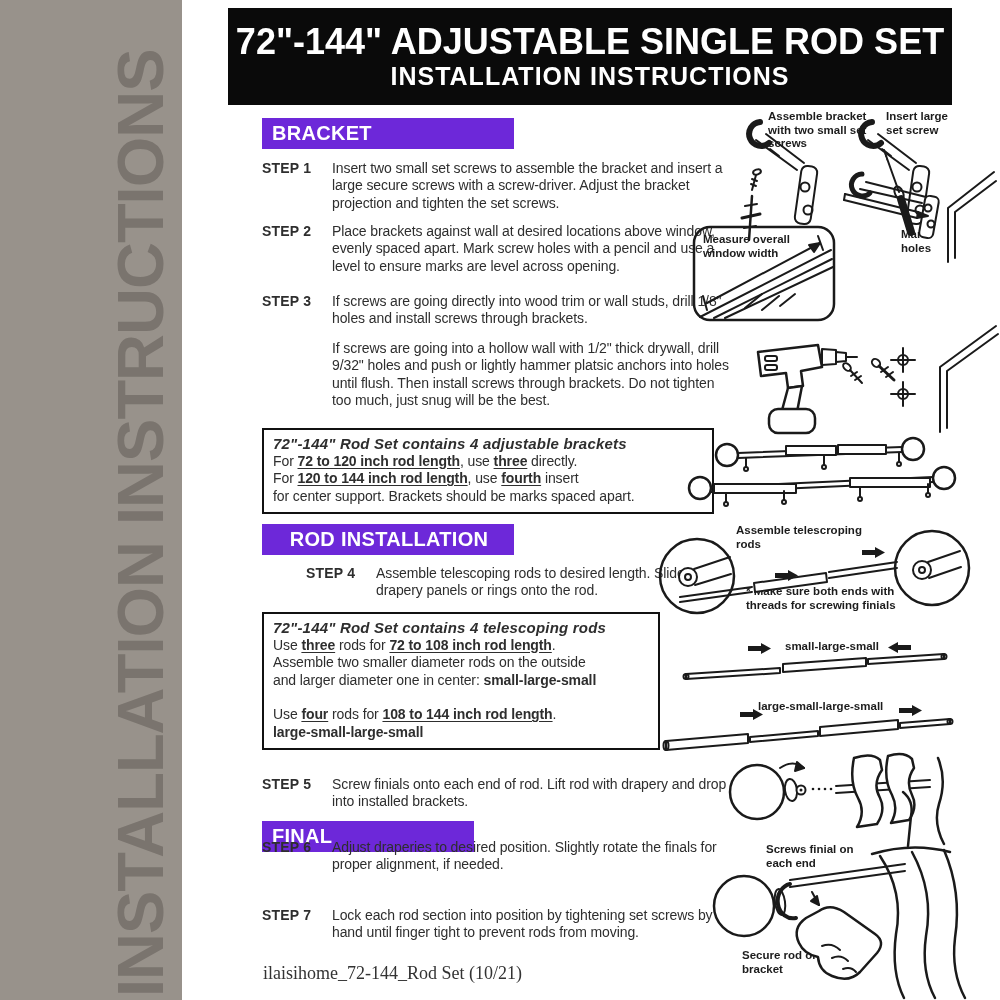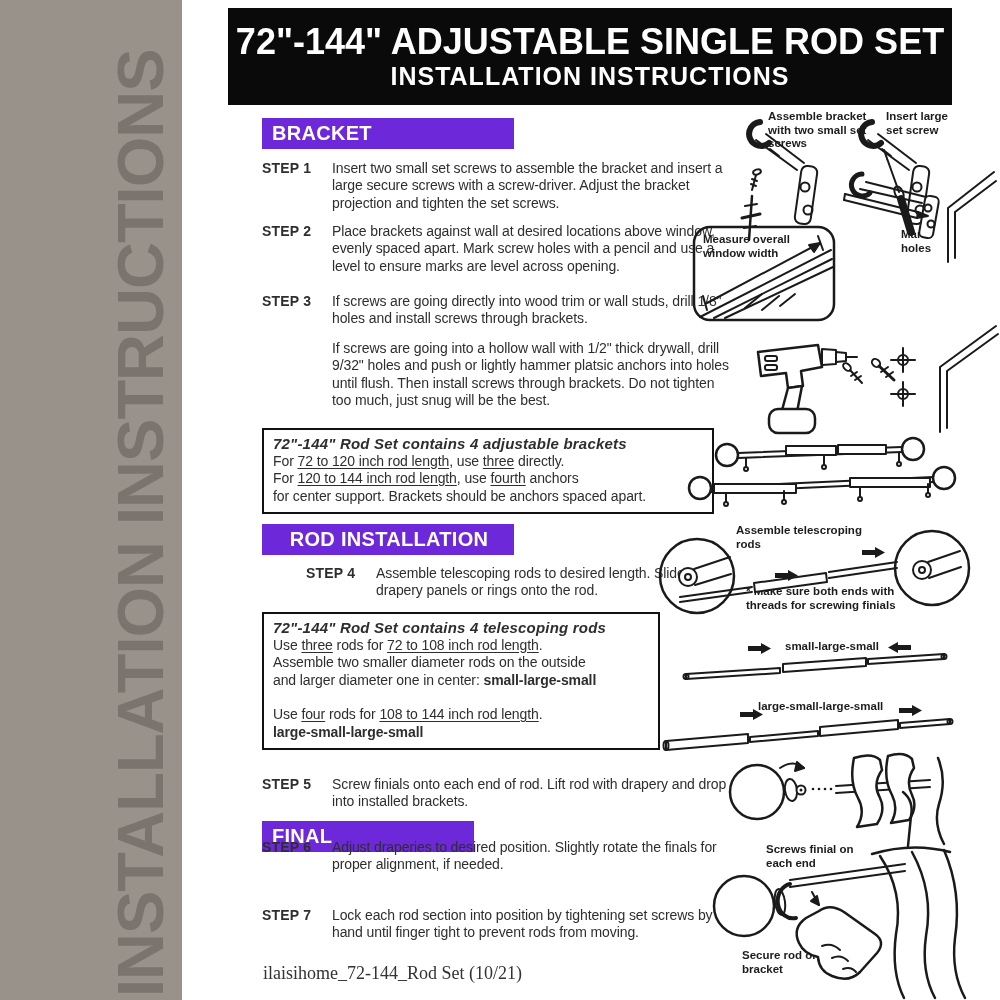--- a/index.html
+++ b/index.html
@@ -26,21 +26,21 @@
 
   
   .step { position:absolute; left:262px; display:flex; }
   .step .lab { width:60px; margin-right:10px; font-weight:bold; font-size:14px; letter-spacing:.2px; white-space:nowrap; }
   .step .txt { width:402px; font-size:14px; line-height:17.3px; letter-spacing:-0.1px; }
   .para { position:absolute; left:332px; width:402px; font-size:14px; line-height:17.3px; letter-spacing:-0.1px; }
 
   
   .note-box { position:absolute; left:262px; border:2px solid #111; padding:5px 9px 7px 9px; font-size:14px; line-height:17.5px; letter-spacing:-0.1px; background:#fff; }
   .note-box .bt { font-weight:bold; font-style:italic; font-size:15px; letter-spacing:.2px; }
-  .u { text-decoration:underline; text-underline-offset:2px; }
+  .u { text-decoration:underline; text-underline-offset:2px;font-weight:bold; }
   .b { font-weight:bold; }
 
   .footer { position:absolute; left:263px; top:963px; font-family:"Liberation Serif", serif; font-size:18px; color:#333;text-align:right; }
 
   
   .ill-label { position:absolute; font-size:11.5px; font-weight:bold; line-height:1.18; color:#1c1c1c; }
 
   svg.art { position:absolute; left:0; top:0; width:1000px; height:1000px; pointer-events:none; }
   svg.art * { vector-effect:none; }
 </style>
@@ -70,22 +70,22 @@
 
 <div class="step" style="top:293px;">
   <div class="lab">STEP 3</div>
   <div class="txt">If screws are going directly into wood trim or wall studs, drill 1/8" holes and install screws through brackets.</div>
 </div>
 <div class="para" style="top:340px;">If screws are going into a hollow wall with 1/2" thick drywall, drill 9/32" holes and push or lightly hammer platsic anchors into holes until flush. Then install screws through brackets. Do not tighten too much, just snug will be the best.</div>
 
 <div class="note-box" style="top:428px; width:452px;">
   <div class="bt">72"-144" Rod Set contains 4 adjustable brackets</div>
   <div><span>For </span><span class="u">72 to 120 inch rod length</span><span>, use </span><span class="u">three</span><span> directly.</span></div>
-  <div><span>For </span><span class="u">120 to 144 inch rod length</span><span>, use </span><span class="u">fourth</span><span> anchors</span></div>
-  <div>for center support. Brackets should be anchors spaced apart.</div>
+  <div><span>For </span><span class="u">120 to 144 inch rod length</span><span>, use </span><span class="u">fourth</span><span> insert</span></div>
+  <div>for center support. Brackets should be marks spaced apart.</div>
 </div>
 
 <div class="section-bar" style="top:524px;text-align:center;">ROD INSTALLATION</div>
 
 <div class="step" style="top:565px;margin-left:44px;">
   <div class="lab">STEP 4</div>
   <div class="txt" style="width:336px;">Assemble telescoping rods to desired length. Slide drapery panels or rings onto the rod.</div>
 </div>
 
 <div class="note-box" style="top:612px; width:398px; padding-right:6px;">

